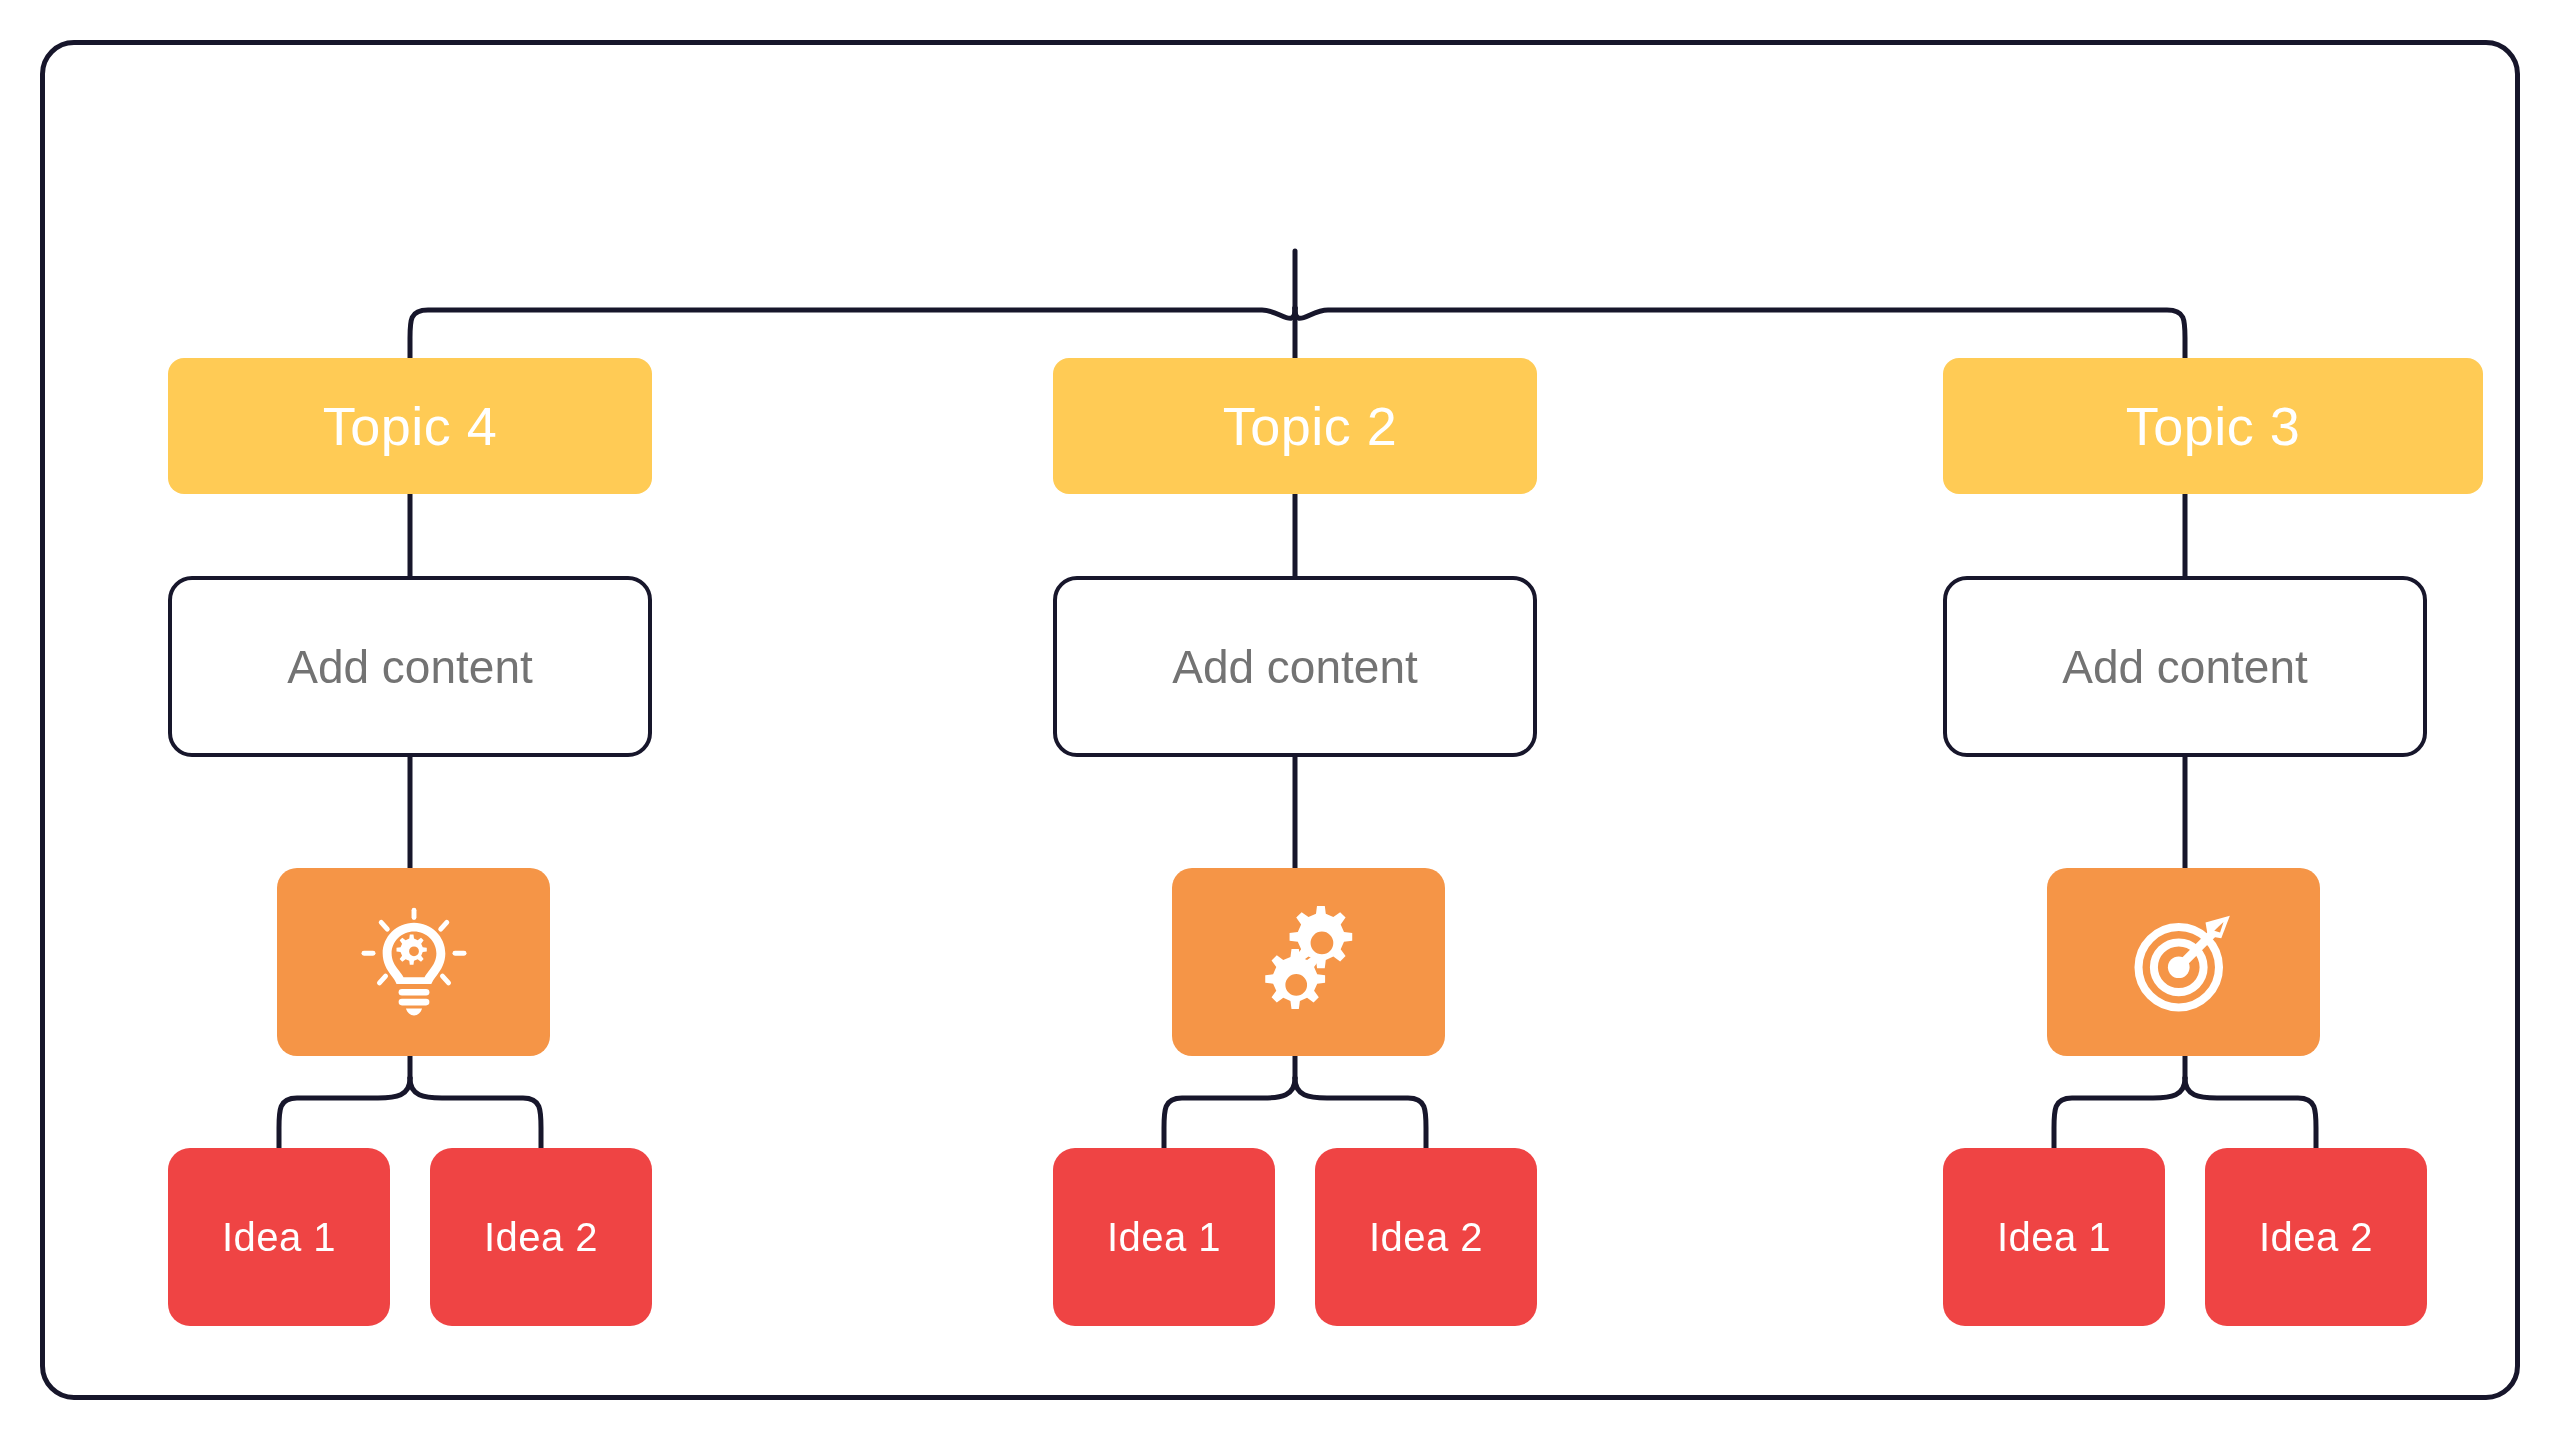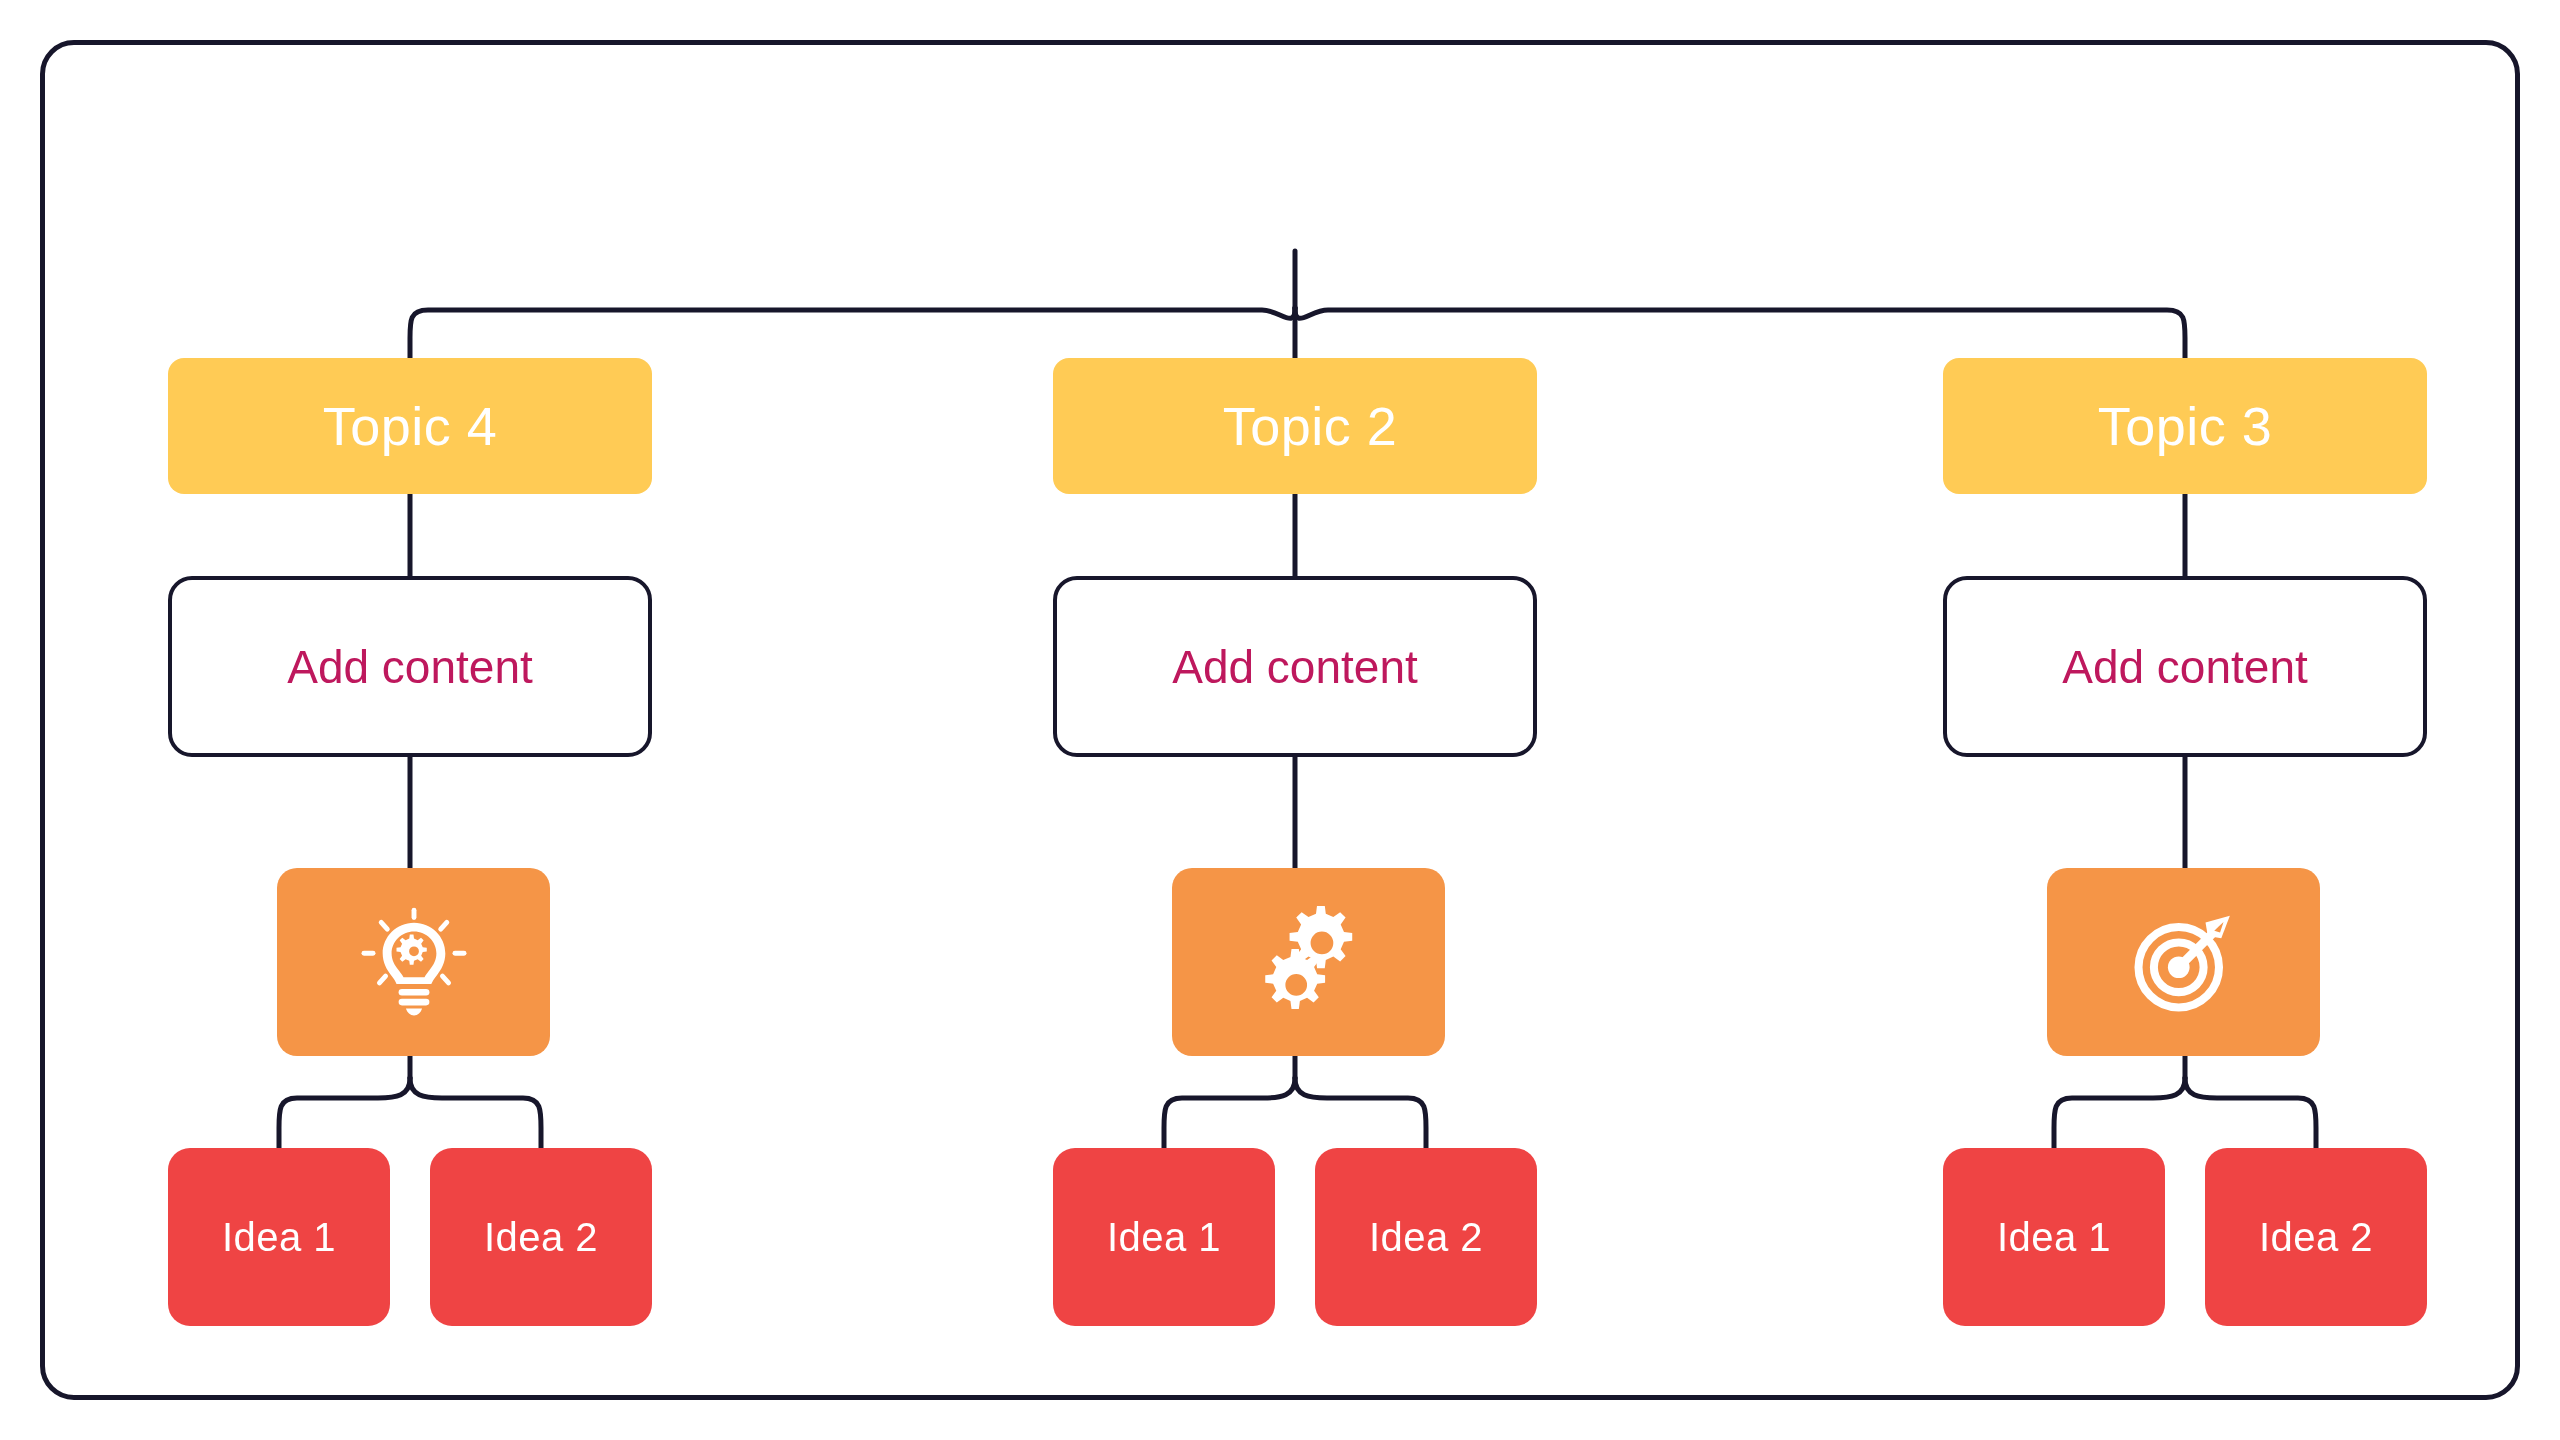--- a/index.html
+++ b/index.html
@@ -66,21 +66,21 @@
     background: #ffcb55;
     color: #ffffff;
     font-size: 54px;
     letter-spacing: 0.5px;
   }
 
   .node-content {
     border-radius: 24px;
     background: #ffffff;
     border: 4px solid #17162b;
-    color: #be185d;
+    color: #737373;
     font-size: 46px;
   }
 
   .node-icon {
     border-radius: 20px;
     background: #f59547;
   }
 
   .node-icon svg {
     width: 112px;
@@ -194,21 +194,21 @@
     </span>
   </div>
 
   <div class="node node-idea" style="left:1053px; top:1148px; width:222px; height:178px;">
     <span>Idea 1</span>
   </div>
   <div class="node node-idea" style="left:1315px; top:1148px; width:222px; height:178px;">
     <span>Idea 2</span>
   </div>
 
-  <div class="node node-topic" style="left:1943px; top:358px; width:484px; height:136px;">
+  <div class="node node-topic" style="left:1943px; top:358px; width:540px; height:136px;">
     <span>Topic 3</span>
   </div>
 
   <div class="node node-content" style="left:1943px; top:576px; width:484px; height:181px;">
     <span>Add content</span>
   </div>
 
   <div class="node node-icon" style="left:2047px; top:868px; width:273px; height:188px;">
     <span>
       <svg viewBox="0 0 64 64" xmlns="http://www.w3.org/2000/svg">

